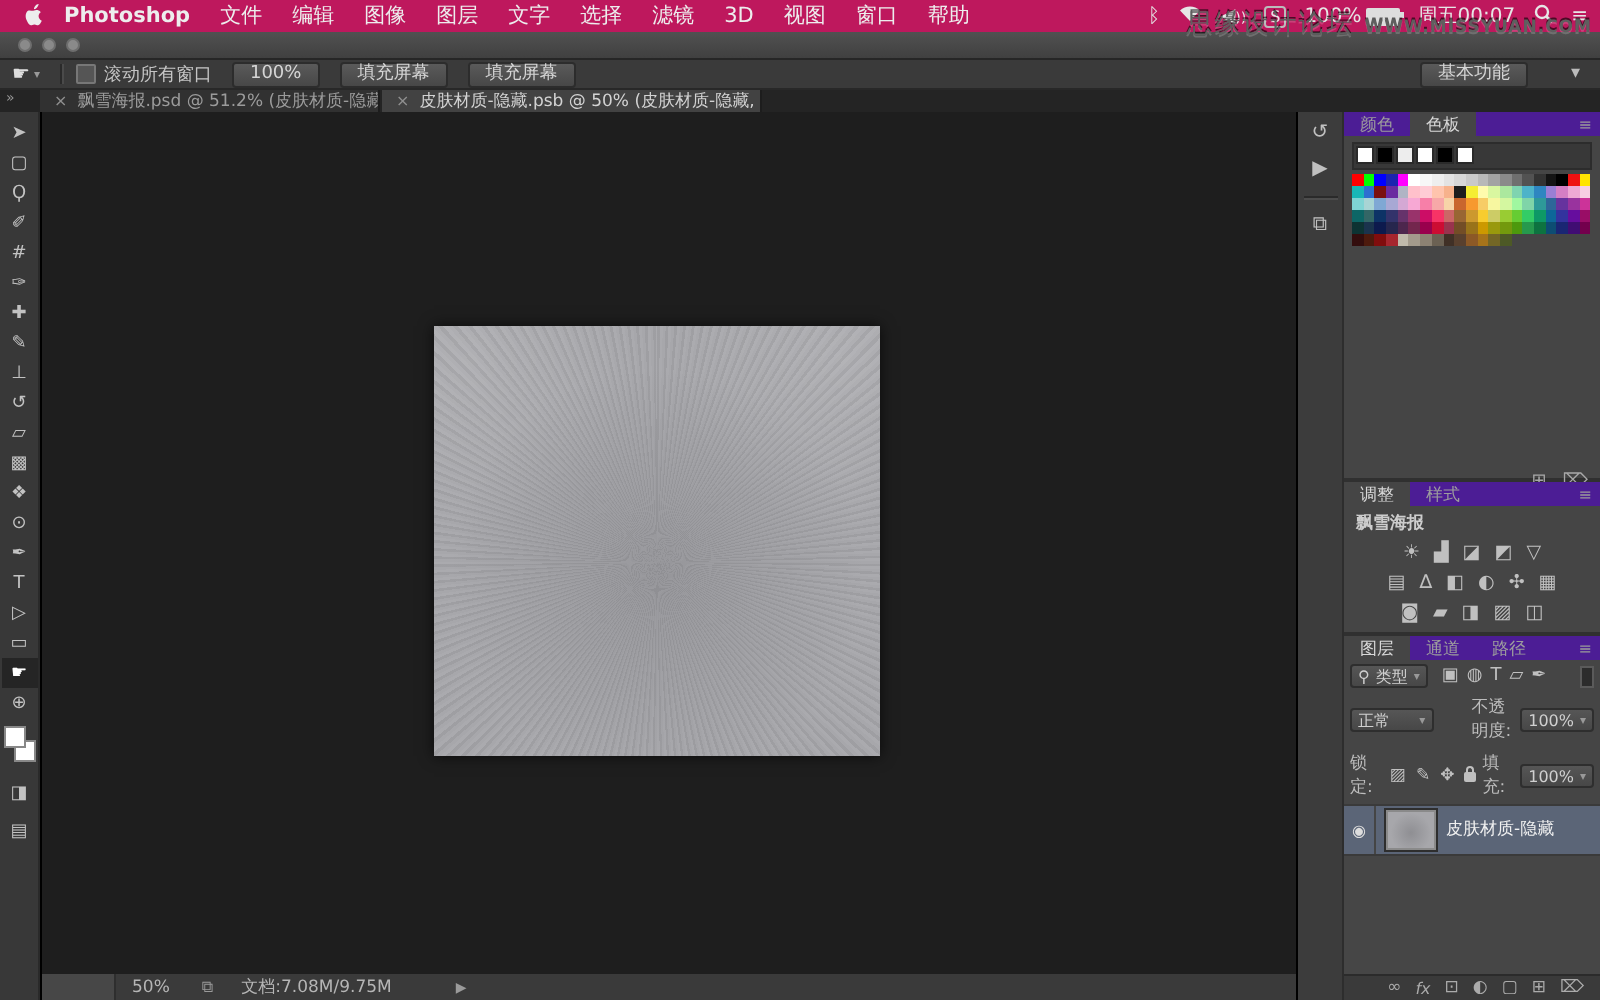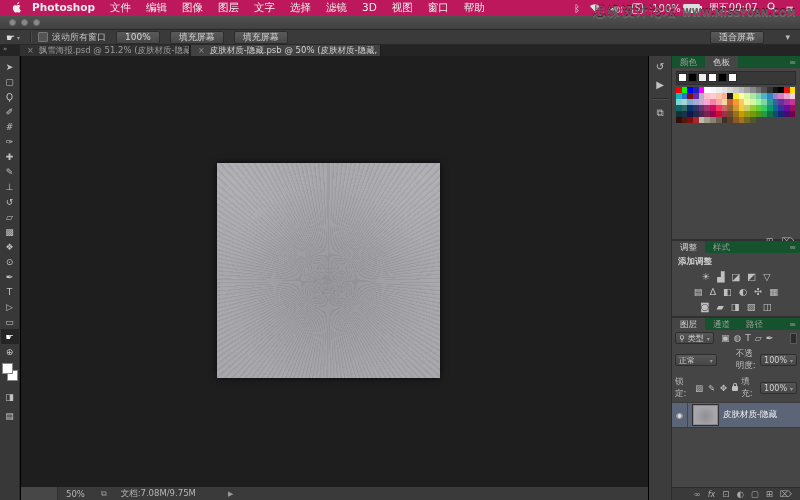--- a/index.html
+++ b/index.html
@@ -73,21 +73,21 @@
   #statusbar .zoom{margin-left:8px;}
   #statusbar .scroll-ico{margin-left:16px;font-size:8px;color:#9a9a9a;}
   #statusbar .doc{margin-left:14px;}
   #statusbar .arrow{margin-left:32px;font-size:7px;color:#9a9a9a;}
   
   #ministrip{left:649px;top:56px;width:23px;height:444px;background:#3c3c3c;border-right:1px solid #2d2d2d;
              display:flex;flex-direction:column;align-items:center;padding-top:5px;box-sizing:border-box;}
   #ministrip span{font-size:10px;color:#c0c0c0;margin-bottom:7px;}
   #ministrip .mdiv{width:17px;height:1px;background:#2a2a2a;border-bottom:1px solid #4c4c4c;margin:1px 0 7px;}
   
-  .panel-tabs{display:flex;align-items:stretch;background:#14532d;height:12px;font-size:8.5px;position:relative;}
+  .panel-tabs{display:flex;align-items:stretch;background:#4c1d95;height:12px;font-size:8.5px;position:relative;}
   .panel-tabs .ptab{padding:1px 8px 0;color:#9d9d9d;}
   .panel-tabs .ptab.active{background:#454545;color:#d8d8d8;}
   .panel-tabs .pmenu{position:absolute;right:4px;top:2px;color:#9a9a9a;font-size:8px;}
   .pbody{background:#454545;}
   #dock{left:672px;top:56px;width:128px;height:444px;background:#454545;}
   
   #swatches-recent{display:flex;gap:1px;background:#383838;border:1px solid #2c2c2c;margin:3px 4px 2px;padding:1px;height:10px;}
   #swatches-recent .sw{width:9px;height:9px;border:1px solid #2a2a2a;box-sizing:border-box;}
   .swrow{display:flex;margin:0 4px;}
   .swrow .sw{width:5.7px;height:6px;}
@@ -169,21 +169,21 @@
 <div id="options" class="abs">
   <span class="tool-ico">☛</span>
   <span class="caret">▾</span>
   <span class="vdiv"></span>
   <span class="checkbox"></span>
   <span>滚动所有窗口</span>
   <span class="opt-btn">100%</span>
   <span class="opt-btn">填充屏幕</span>
   <span class="opt-btn">填充屏幕</span>
 </div>
-<span class="opt-btn abs" id="workspace">适合屏幕</span>
+<span class="opt-btn abs" id="workspace">基本功能</span>
 <span class="abs" id="panel-toggle-ico">▾</span>
 
 <div id="tabbar" class="abs">
   <span class="collapse-chevrons">»</span>
   <div class="doctab" id="tab1">
     <span class="x">×</span>
     <span>飘雪海报.psd @ 51.2% (皮肤材质-隐藏, RGB/8) *</span>
   </div>
   <div class="doctab" id="tab2">
     <span class="x">×</span>
@@ -372,21 +372,21 @@
       </div>
   </div>
   <div class="gapline"></div>
 
   <div class="panel-tabs">
     <span class="ptab active">调整</span>
     <span class="ptab">样式</span>
     <span class="pmenu">≡</span>
   </div>
   <div class="pbody">
-    <div id="adj-header">添加调整</div>
+    <div id="adj-header">飘雪海报</div>
     <div class="adjrow">
         <span class="">☀</span>
         <span class="">▟</span>
         <span class="">◪</span>
         <span class="">◩</span>
         <span class="">▽</span>
       </div>
     <div class="adjrow">
         <span class="">▤</span>
         <span class="">∆</span>

